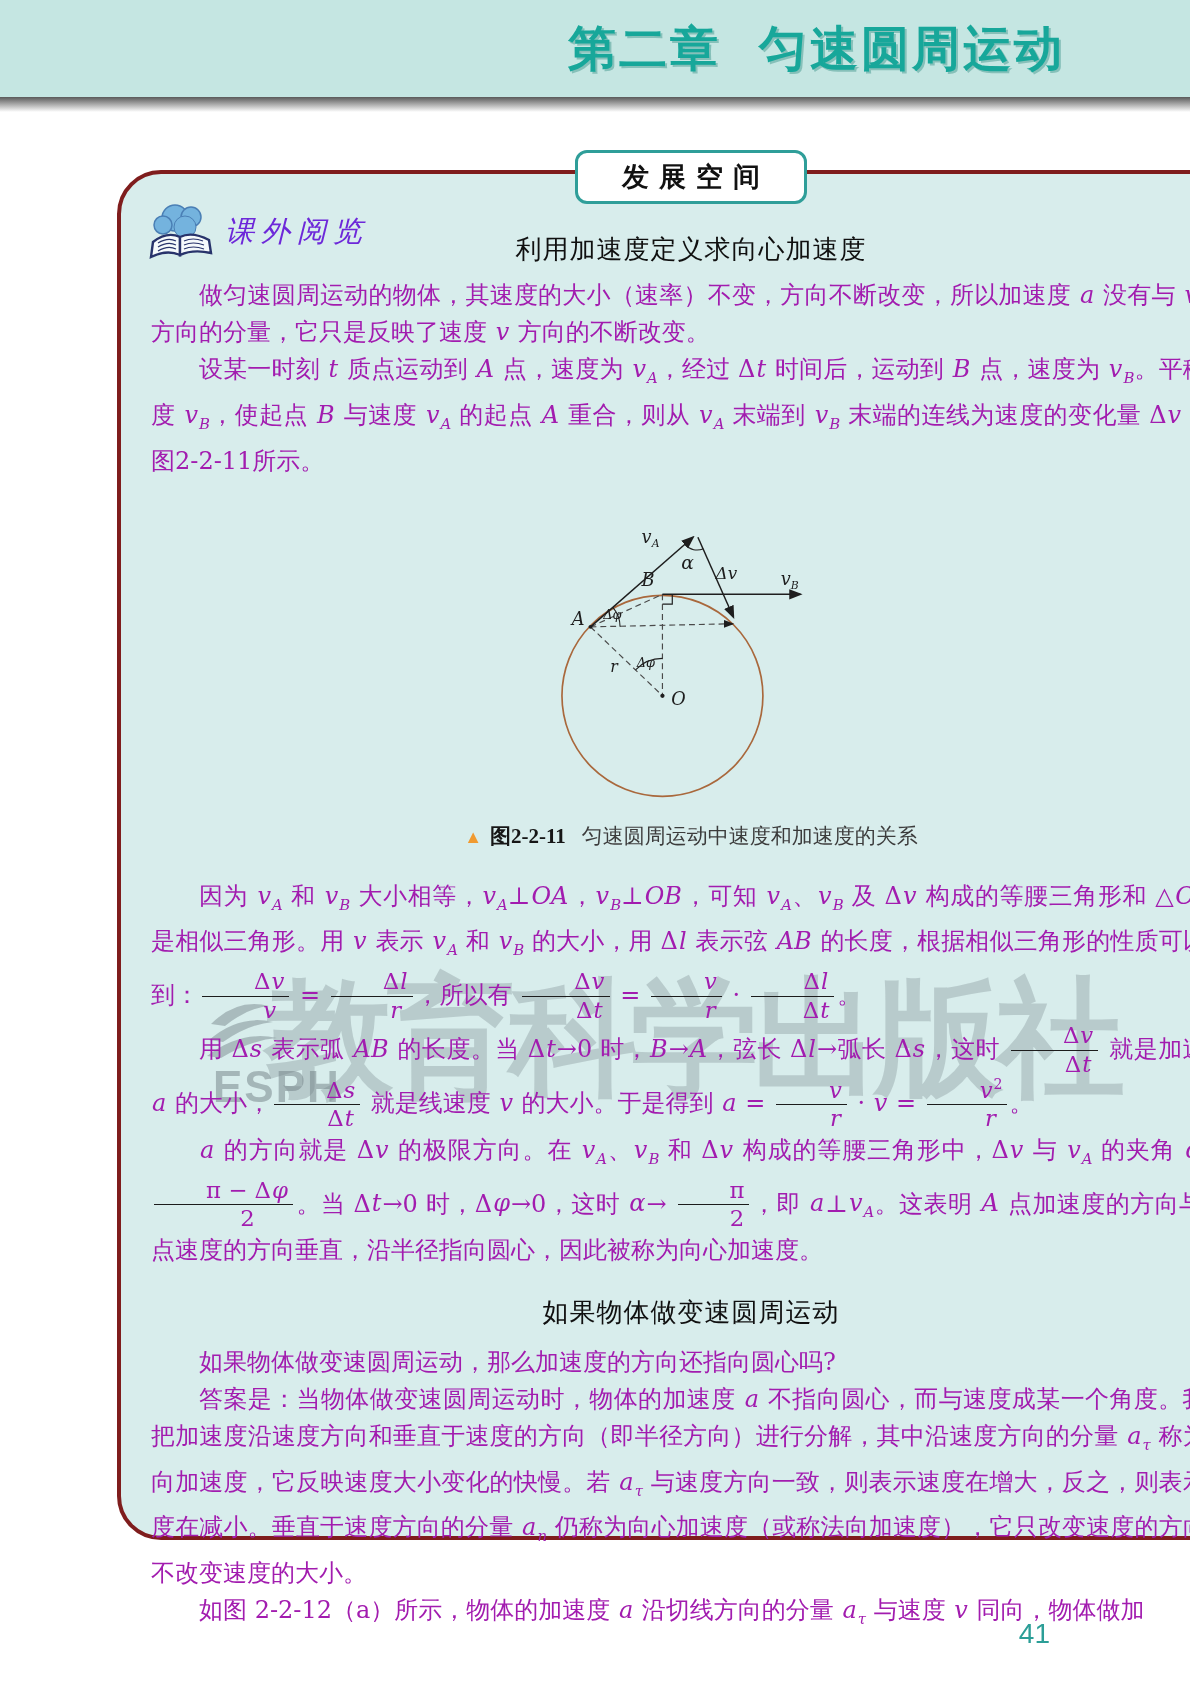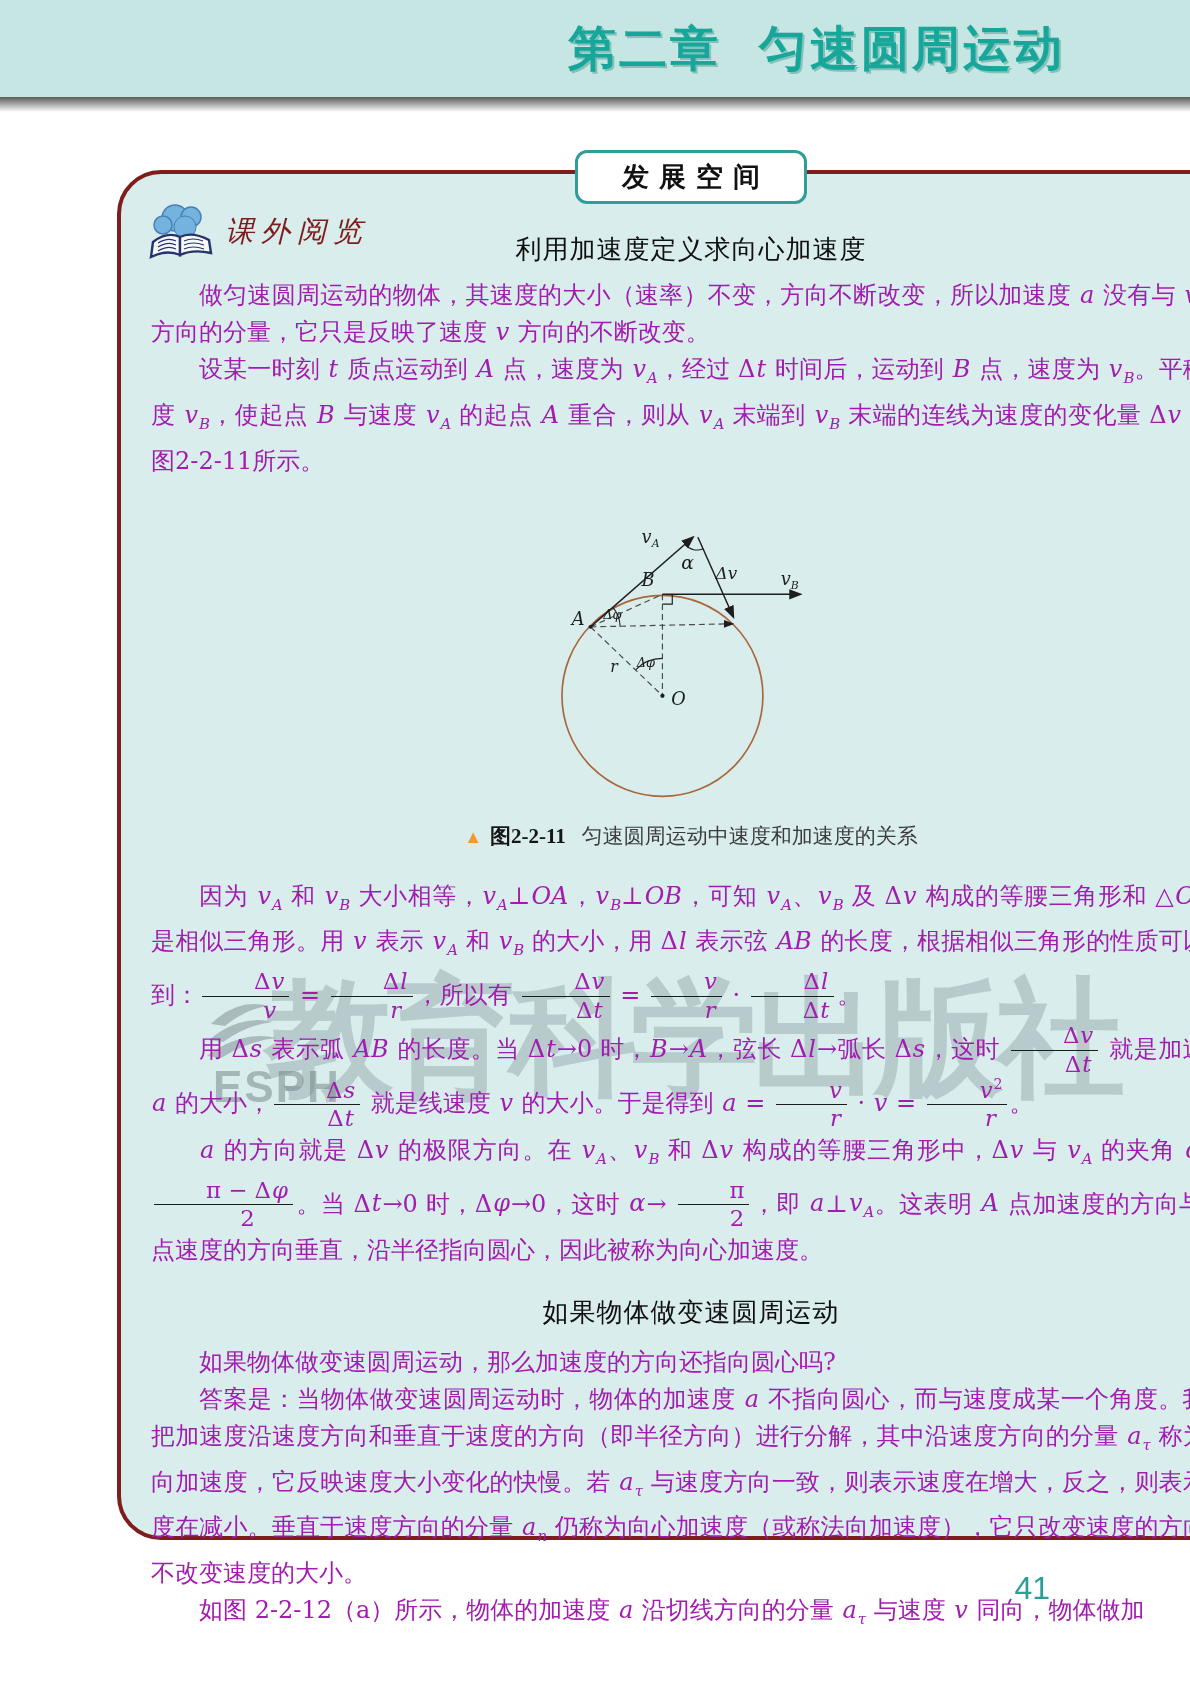--- a/index.html
+++ b/index.html
@@ -32,21 +32,21 @@
     position:absolute;top:-24px;left:50%;transform:translateX(-50%);
     background:#ffffff;border:3px solid #2f9e99;border-radius:12px;
     padding:6px 34px;font-family:"Liberation Sans",sans-serif;font-weight:bold;
     font-size:27px;color:#111;letter-spacing:10px;text-indent:10px;white-space:nowrap;
   }
   .reading{
     position:absolute;top:26px;left:24px;display:flex;align-items:center;z-index:2;
   }
   .reading-label{
     font-family:"DejaVu Sans",sans-serif;font-style:italic;font-size:29px;
-    color:#7f1d1d;letter-spacing:7px;margin-left:8px;
+    color:#6d28d9;letter-spacing:7px;margin-left:8px;
   }
   
   .watermark{position:absolute;top:788px;left:12px;width:100%;height:175px;z-index:0;pointer-events:none;margin-left:40px;}
   .wm-text{
     position:absolute;left:92px;top:0;font-size:128px;line-height:150px;
     font-family:"DejaVu Serif",serif;color:#728086;opacity:0.30;
     letter-spacing:-6px;white-space:nowrap;font-weight:bold;
   }
   .wm-esph{
     position:absolute;left:40px;top:100px;font-family:"Liberation Sans",sans-serif;
@@ -77,22 +77,22 @@
   .figure-wrap{text-align:center;margin:6px 0 2px;}
   .fig-caption{
     text-align:center;font-size:21px;color:#3c3c3c;margin:2px 0 28px;
     font-family:Liberation Serif, serif;
   }
   .fig-caption .marker{color:#f09a30;font-size:18px;margin-right:8px;}
   .fig-caption .label{font-weight:bold;color:#161616;margin-right:16px;}
   .diagram-label{font-family:"DejaVu Serif",serif;font-style:italic;}
   
   .page-number{
-    position:absolute;right:140px;top:1570px;color:#2b9e97;
-    font-family:"Liberation Sans",sans-serif;font-size:32px;
+    position:absolute;right:140px;top:1618px;color:#2b9e97;
+    font-family:"Liberation Sans",sans-serif;font-size:28px;
   }
 </style>
 </head>
 <body>
 
 <div class="banner">
   <div class="chapter-heading"><span>第二章</span><span class="gap"></span><span>匀速圆周运动</span></div>
 </div>
 <div class="banner-shadow"></div>
 

